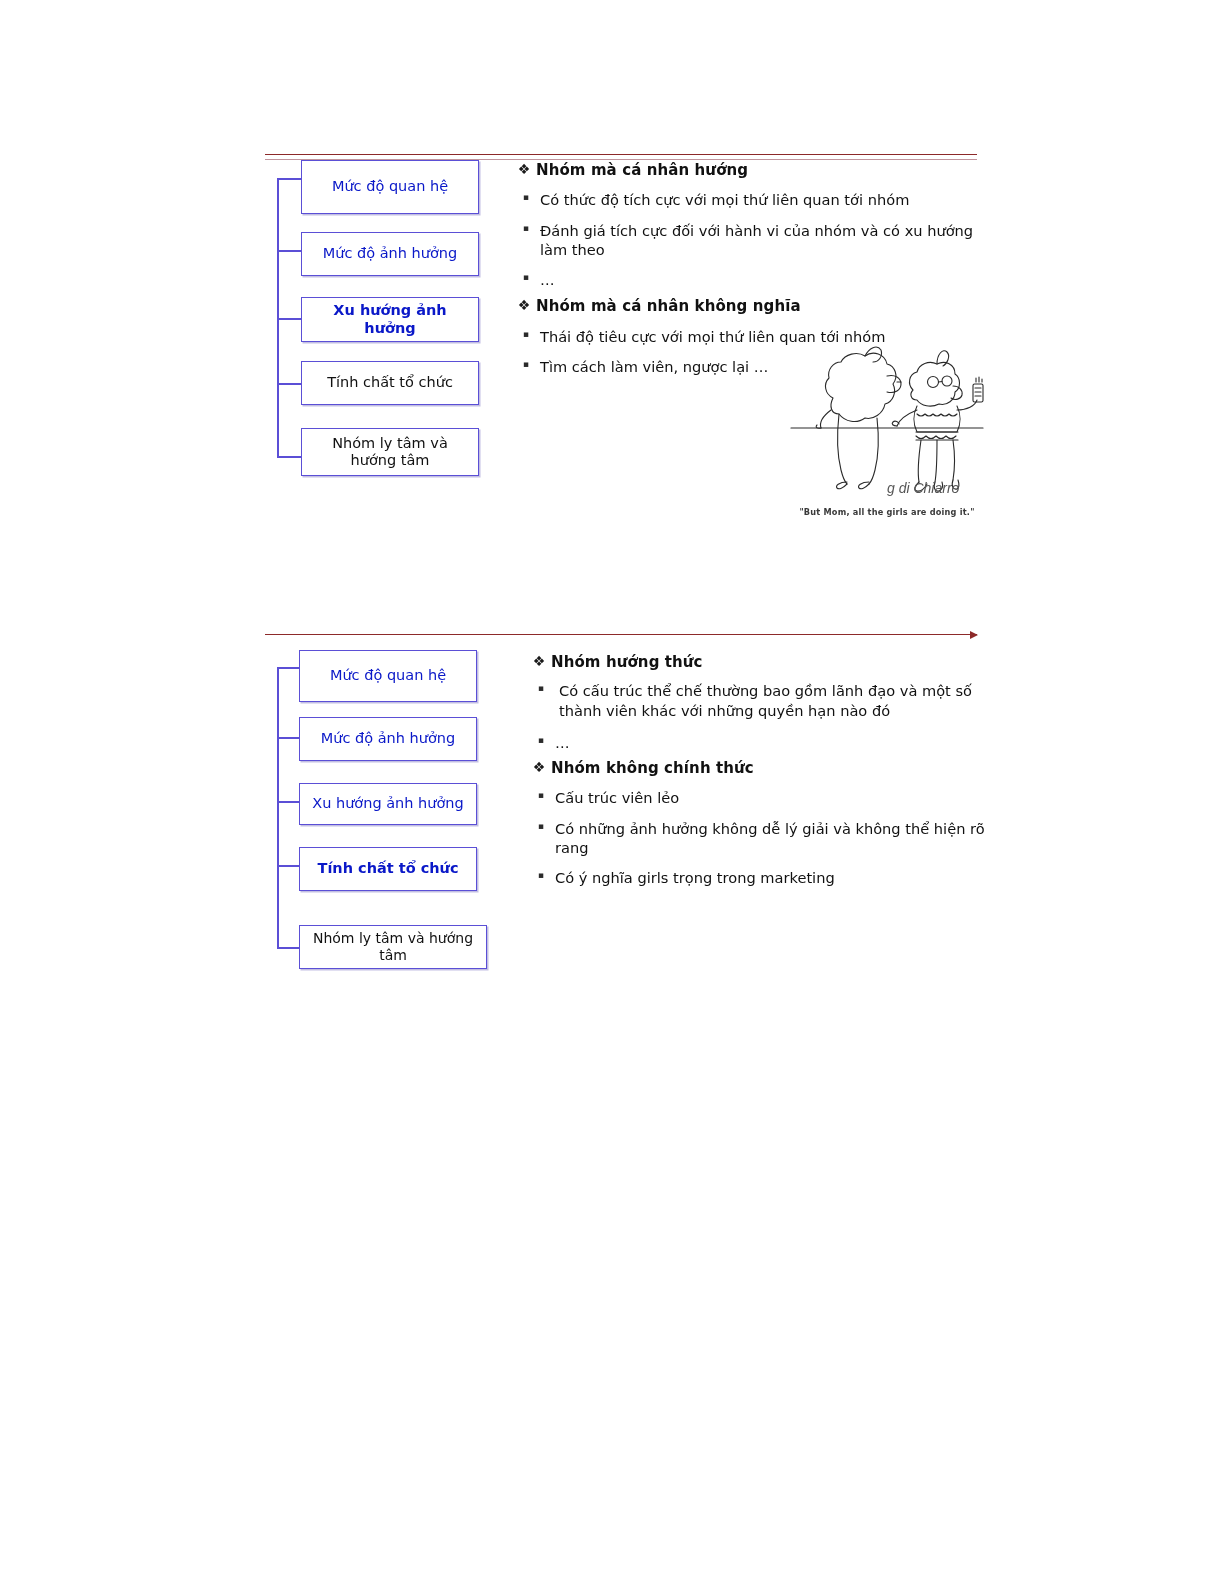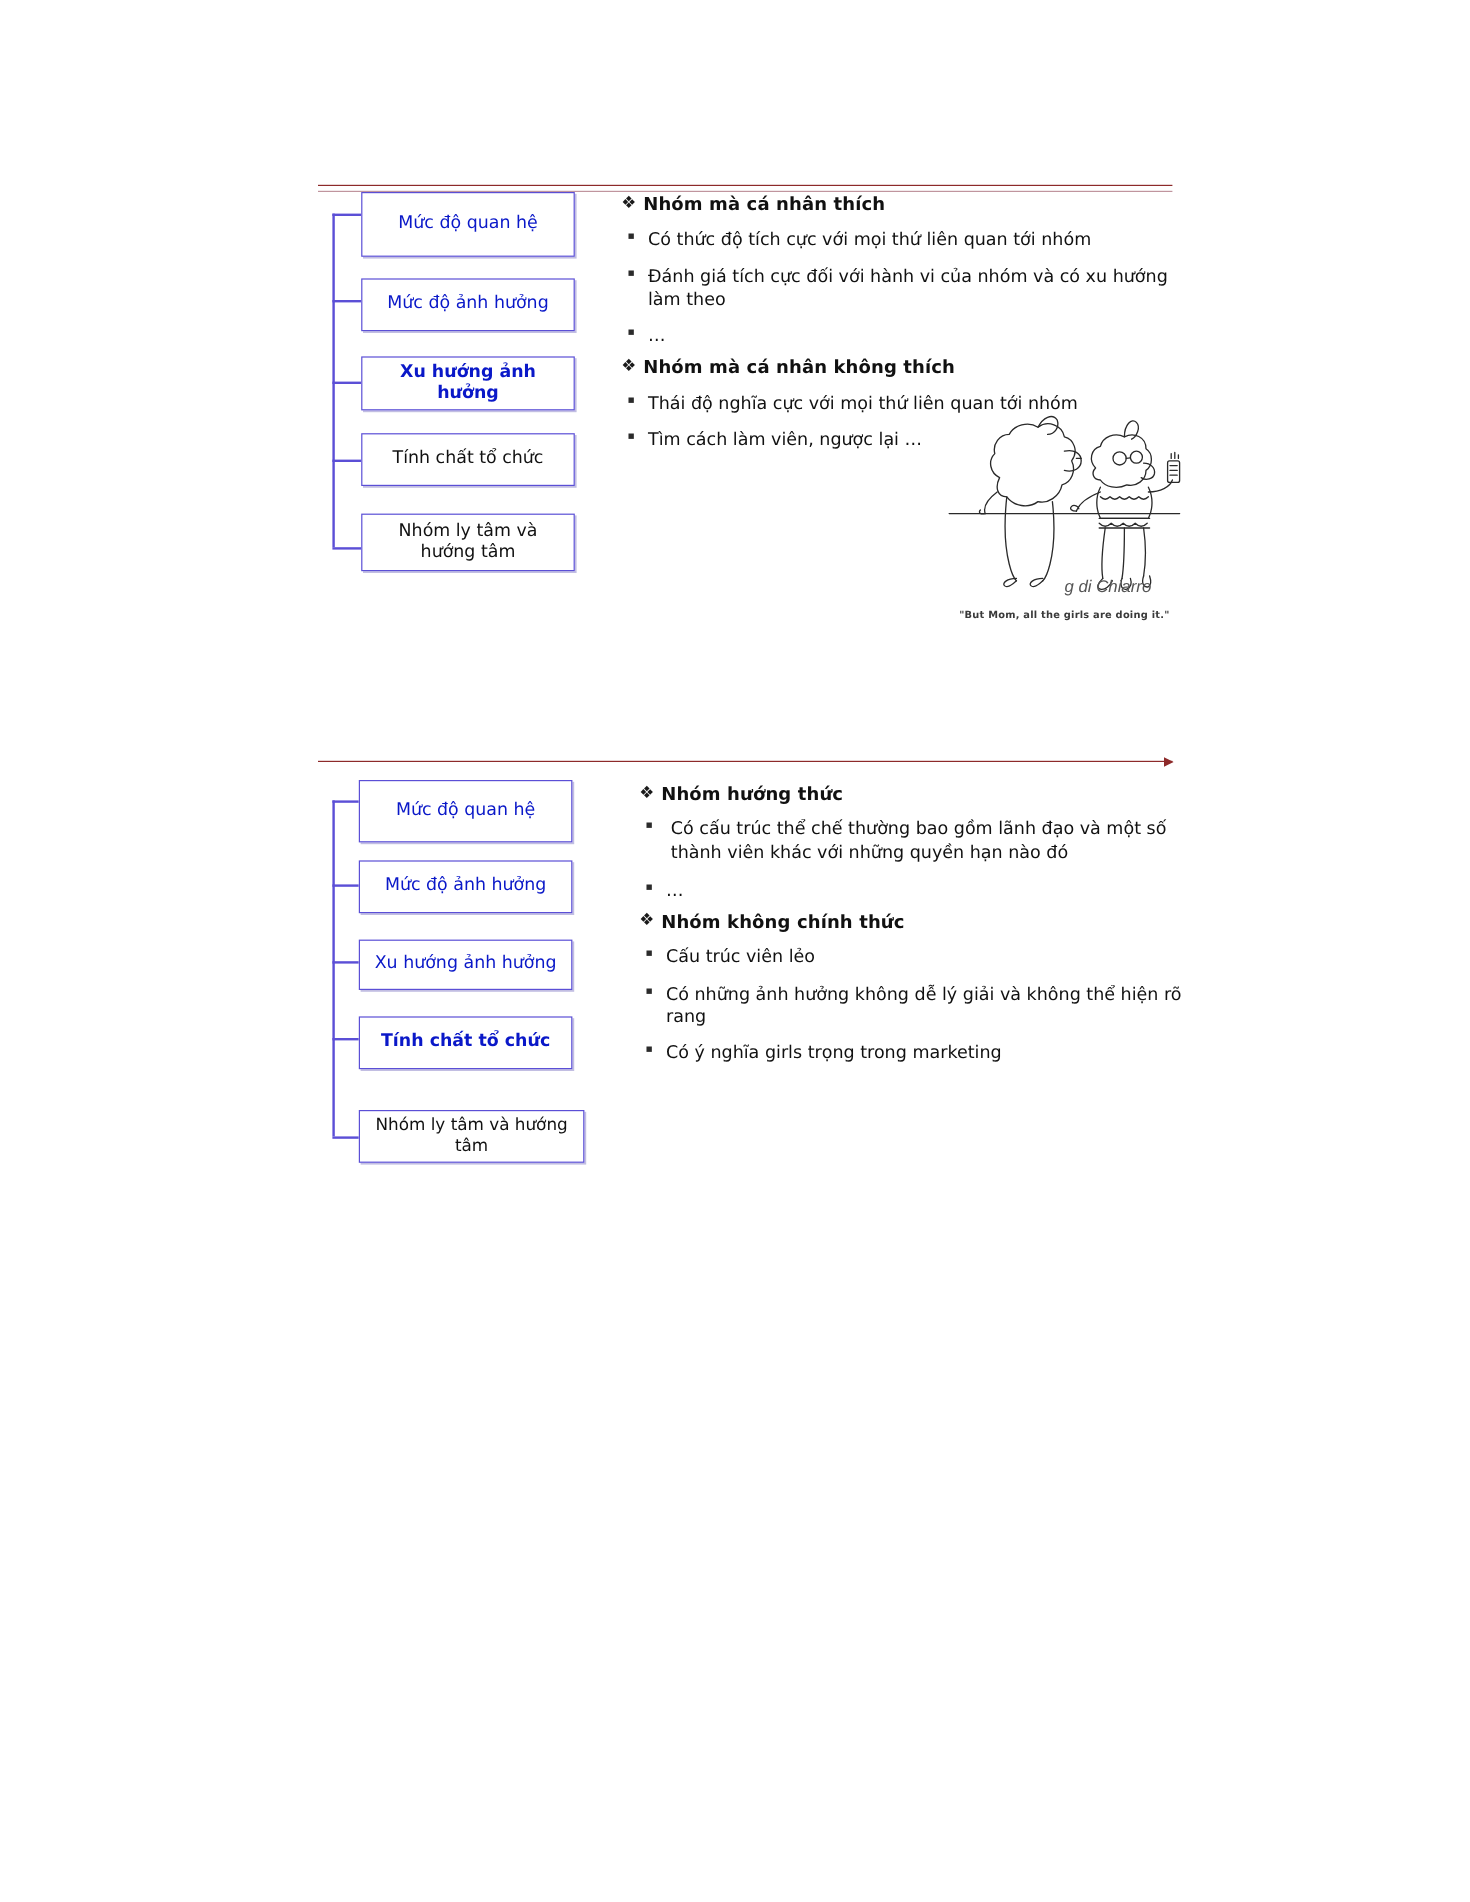--- a/index.html
+++ b/index.html
@@ -185,46 +185,46 @@
 
     <div class="navbox muted" style="top:221px;left:36px;width:178px;height:44px;">Tính chất tổ chức</div>
 
     <div class="navbox muted" style="top:288px;left:36px;width:178px;height:48px;">Nhóm ly tâm và hướng tâm</div>
   </div>
 
   <div class="content" style="top:20px;">
 
     <div class="li lvl1">
       <span class="bullet">❖</span>
-      <span class="txt">Nhóm mà cá nhân thích</span>
+      <span class="txt">Nhóm mà cá nhân hướng</span>
     </div>
 
     <div class="li lvl2" style="margin-top:9px;">
       <span class="bullet">▪</span>
       <span class="txt">Có thức độ tích cực với mọi thứ liên quan tới nhóm</span>
     </div>
 
     <div class="li lvl2" style="margin-top:10px;">
       <span class="bullet">▪</span>
       <span class="txt">Đánh giá tích cực đối với hành vi của nhóm và có xu hướng làm theo</span>
     </div>
 
     <div class="li lvl2" style="margin-top:10px;">
       <span class="bullet">▪</span>
       <span class="txt">…</span>
     </div>
 
     <div class="li lvl1" style="margin-top:7px;">
       <span class="bullet">❖</span>
-      <span class="txt">Nhóm mà cá nhân không thích</span>
+      <span class="txt">Nhóm mà cá nhân không nghĩa</span>
     </div>
 
     <div class="li lvl2" style="margin-top:9px;">
       <span class="bullet">▪</span>
-      <span class="txt">Thái độ nghĩa cực với mọi thứ liên quan tới nhóm</span>
+      <span class="txt">Thái độ tiêu cực với mọi thứ liên quan tới nhóm</span>
     </div>
 
     <div class="li lvl2" style="margin-top:10px;">
       <span class="bullet">▪</span>
       <span class="txt">Tìm cách làm viên, ngược lại …</span>
     </div>
   </div>
 
   <div class="cartoon">
     <svg width="200" height="175" viewBox="0 0 200 175" fill="none" stroke="#2a2a2a" stroke-width="1.1" stroke-linecap="round" stroke-linejoin="round">

